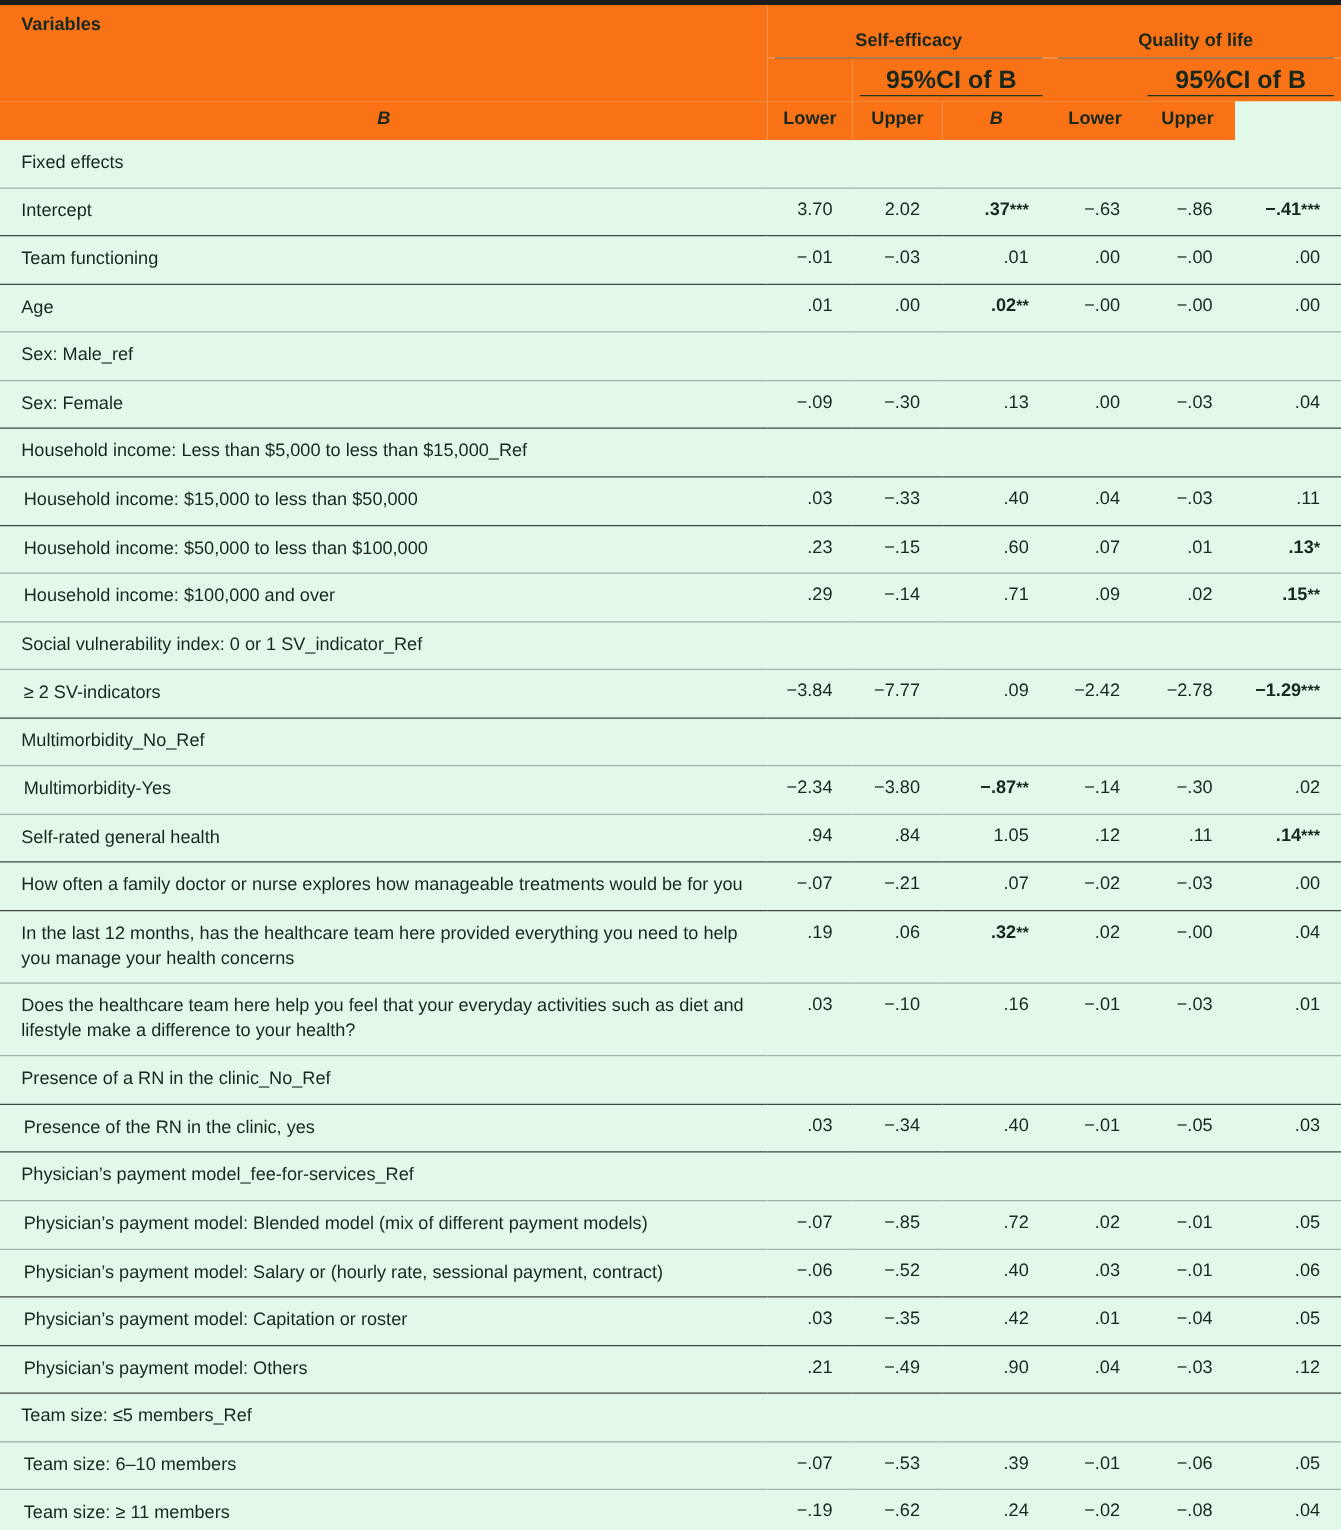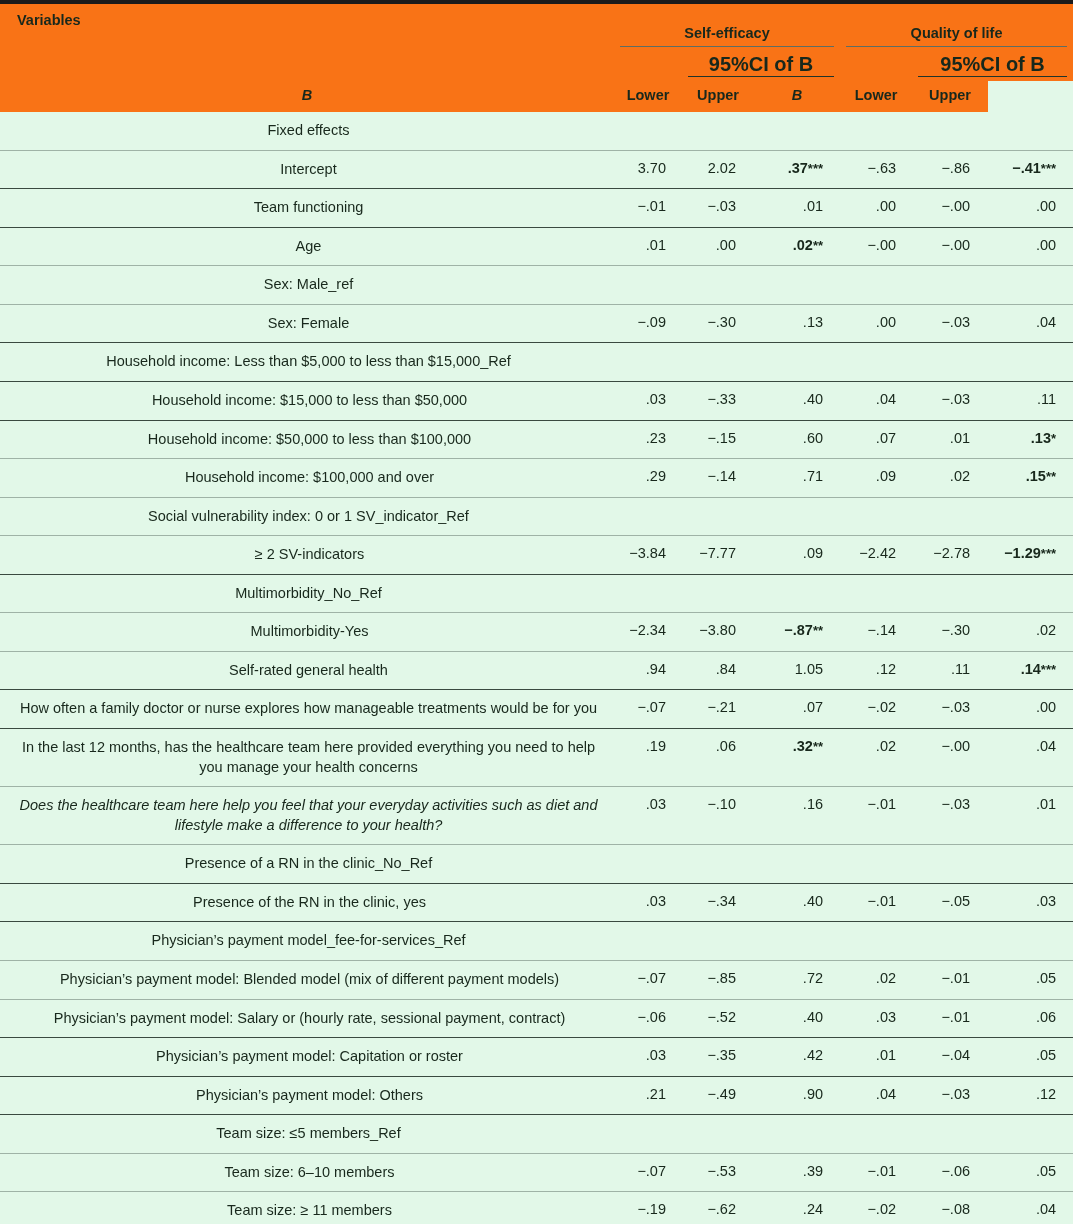--- a/index.html
+++ b/index.html
@@ -81,27 +81,27 @@
   
   tbody td {
     padding: 9px 0 9px 0;
     vertical-align: top;
     border-bottom: 1px solid #9fb3a6;
     background: #e2f8e8;
   }
   tbody tr.thick td { border-bottom: 1.9px solid #3a4a40; }
 
   td.var {
-    text-align: center;
+    text-align: left;
     padding-left: 17px;
     padding-right: 14px;
     line-height: 1.35;
   }
   td.var.indent  { padding-left: 19px; }
-  td.var.italic  { font-style: italic; }
+  td.var.italic  { }
 
   td.num {
     text-align: right;
     padding-right: 18px;
     white-space: nowrap;
     font-variant-numeric: tabular-nums;
   }
   td.num.b-col  { padding-right: 16px; }
   td.num.up-col { padding-right: 17px; }
 

